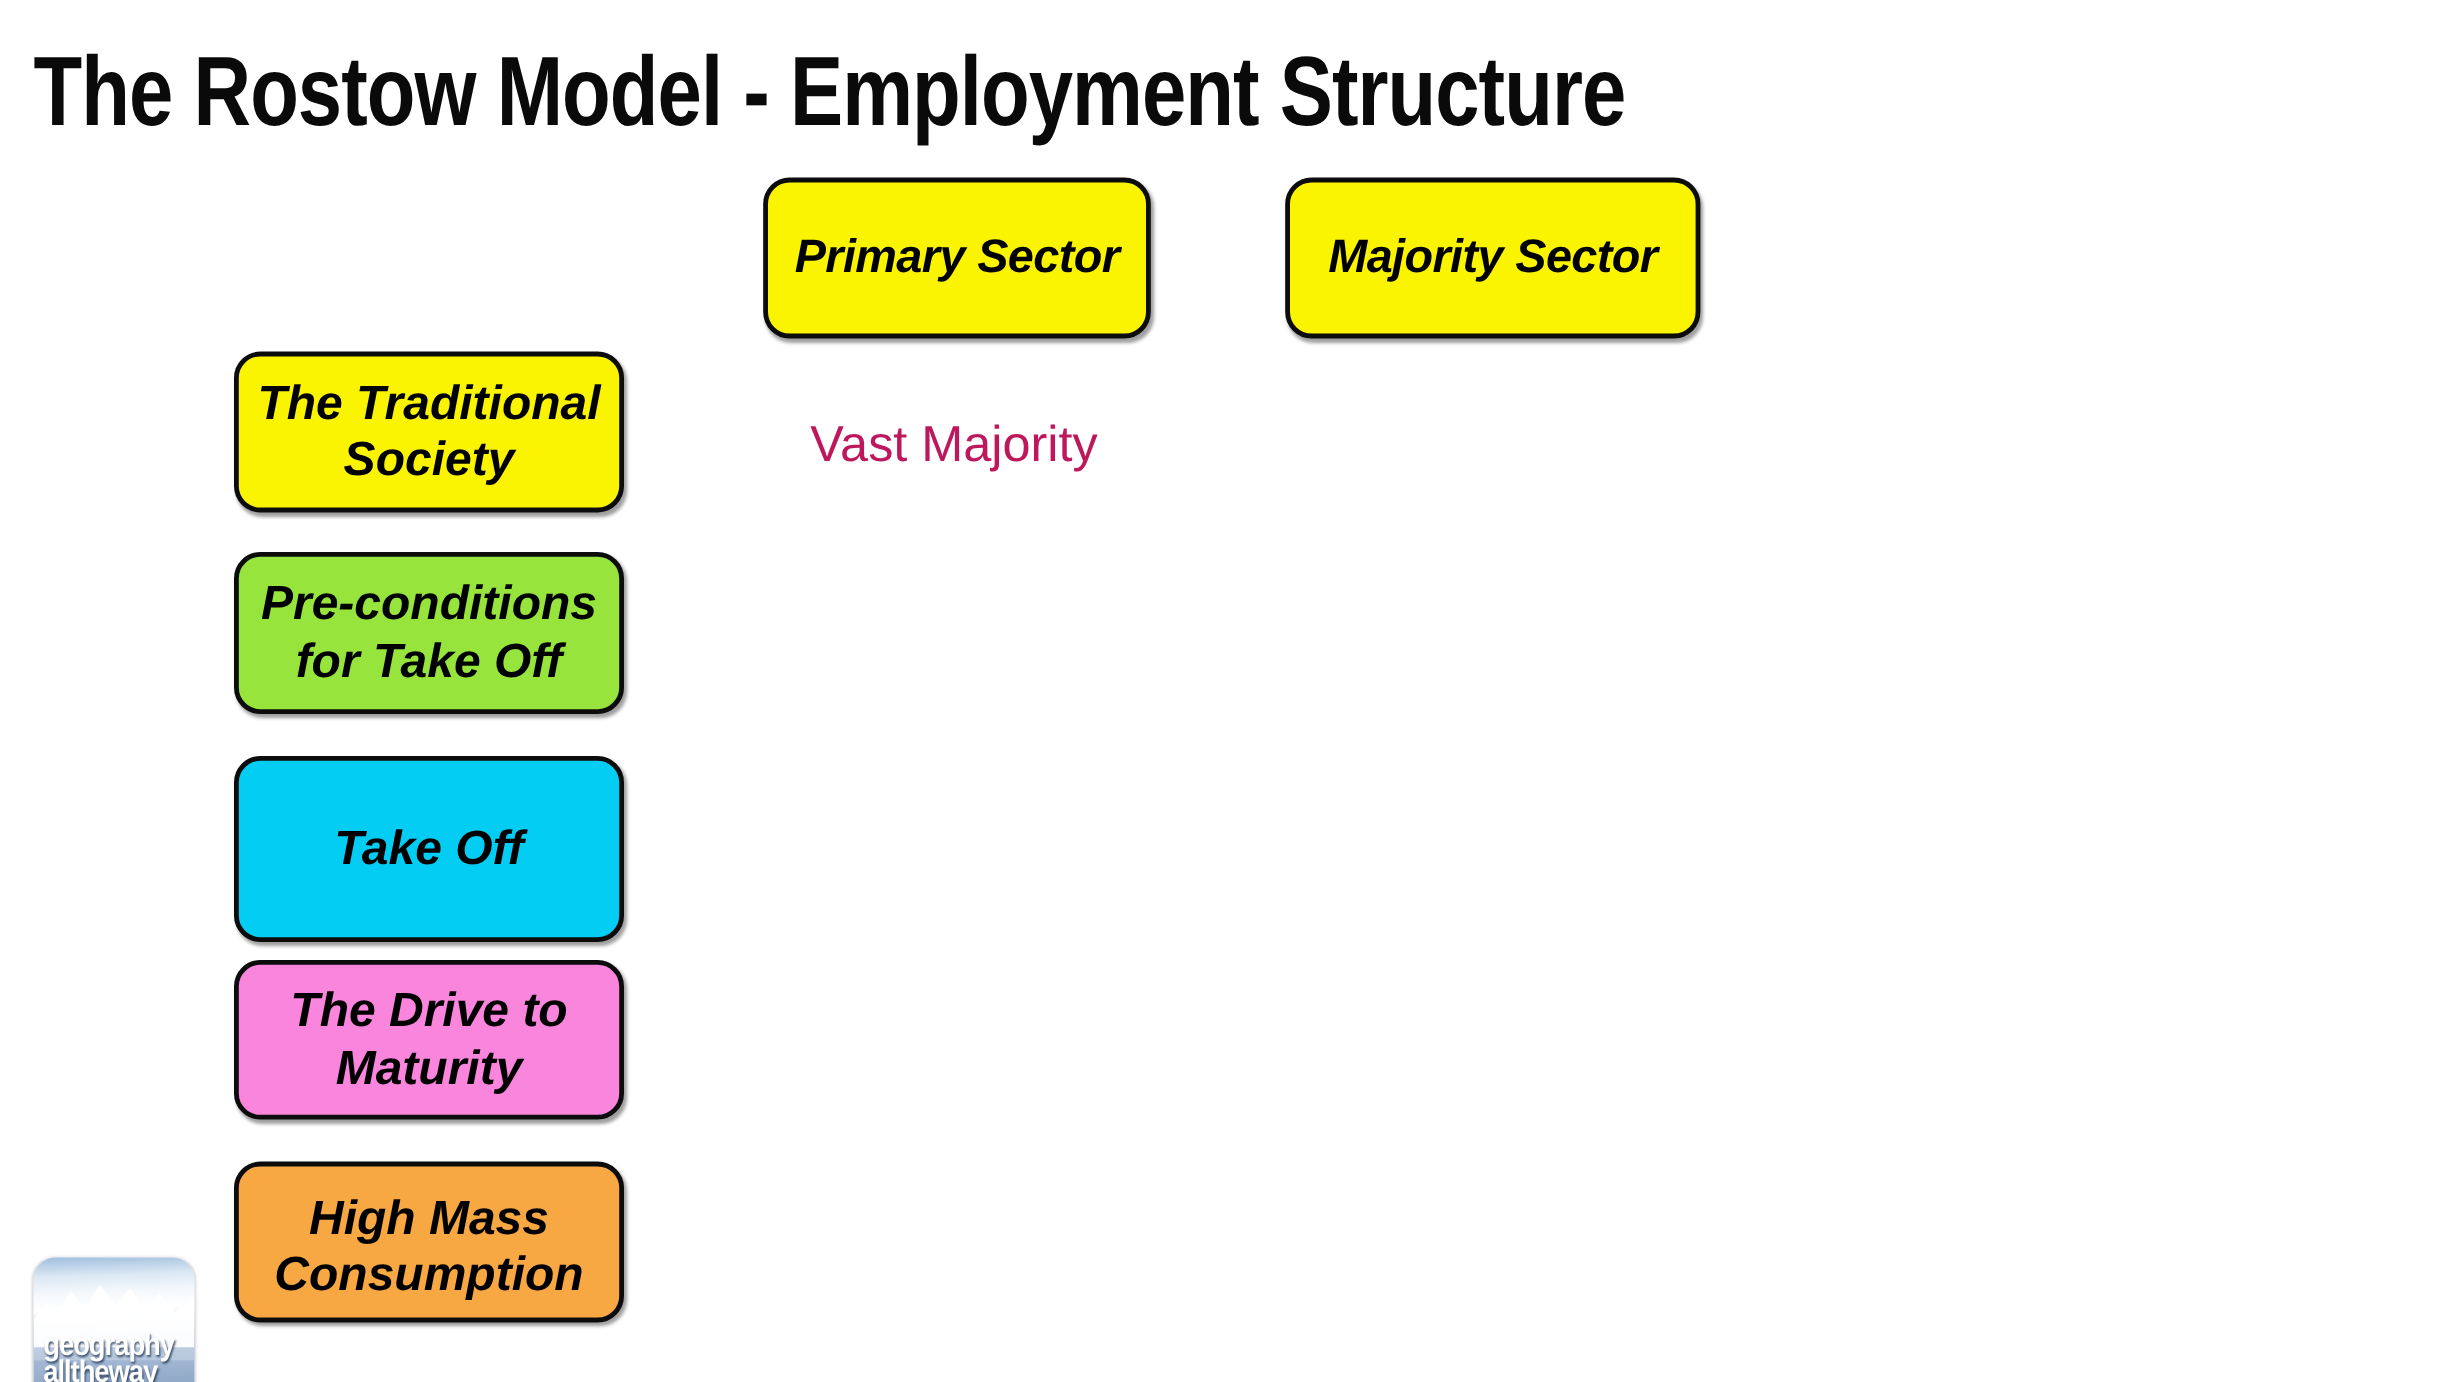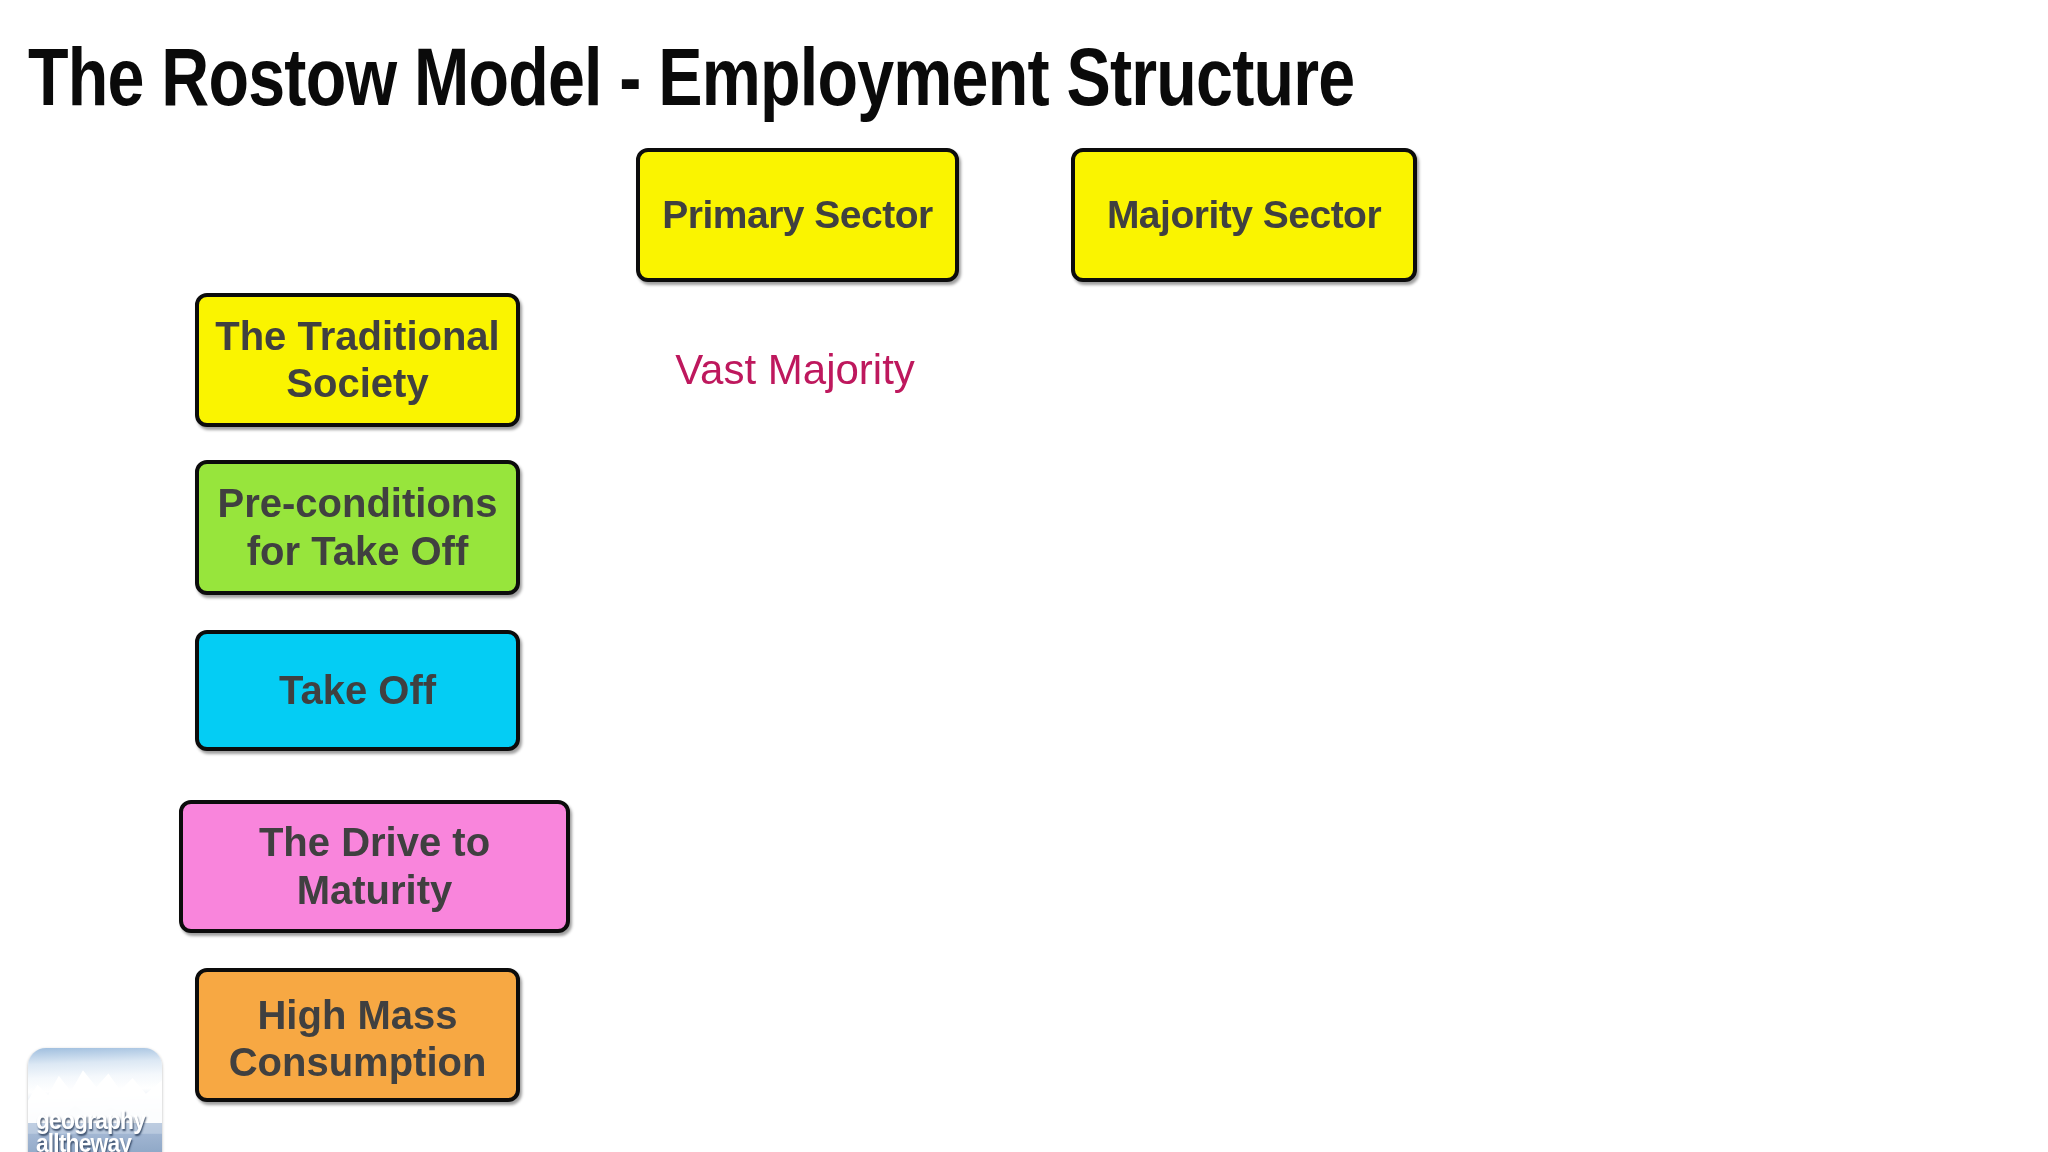--- a/index.html
+++ b/index.html
@@ -8,33 +8,34 @@
     overflow:hidden;font-family:"Liberation Sans",sans-serif;color:#111;
   }
   .page-title{
     position:absolute;left:28px;top:30px;
     font-size:82px;font-weight:bold;letter-spacing:-1px;white-space:nowrap;
     transform:scaleX(0.81);transform-origin:0 50%;color:#0a0a0a;
   }
   .box{
     position:absolute;display:flex;align-items:center;justify-content:center;
     text-align:center;box-sizing:border-box;
-    border:4px solid #0c0c0c;border-radius:12px;
+    border:4px solid #0c0c0c;border-radius:22px;
     box-shadow:2px 3px 3px rgba(0,0,0,0.38);
-    font-weight:bold;font-size:40px;line-height:1.18;color:#404040;
+    font-weight:bold;font-size:40px;line-height:1.18;color:#000000;
     padding:0 10px;
+    font-style:italic;
   }
   .hdr{font-size:39px;letter-spacing:-0.5px;white-space:nowrap;padding:0 4px;}
   #hdr-primary  {left:636px; top:148px;width:323px;height:134px;}
   #hdr-secondary{left:1071px;top:148px;width:346px;height:134px;}
   #hdr-tertiary {left:1541px;top:148px;width:329px;height:134px;}
   #stage-1{left:195px;top:293px;width:325px;height:134px;padding:0 6px;}
   #stage-2{left:195px;top:460px;width:325px;height:135px;padding:0 6px;}
-  #stage-3{left:195px;top:630px;width:325px;height:121px;padding:16px 6px;}
-  #stage-4{left:179px;top:800px;width:391px;height:133px;padding:0 6px;}
+  #stage-3{left:195px;top:630px;width:325px;height:155px;padding:16px 6px;}
+  #stage-4{left:195px;top:800px;width:325px;height:133px;padding:0 6px;}
   #stage-5{left:195px;top:968px;width:325px;height:134px;padding:12px 6px;align-items:flex-end;}
   .annotation{
     position:absolute;left:595px;top:346px;width:400px;text-align:center;
     font-size:42px;font-weight:normal;color:#be185d;
   }
   
   .logo-wrap{position:absolute;left:28px;top:1000px;width:134px;margin-top:48px;}
   .logo{
     position:relative;width:134px;height:134px;border-radius:18px;overflow:hidden;
     background:linear-gradient(178deg,

